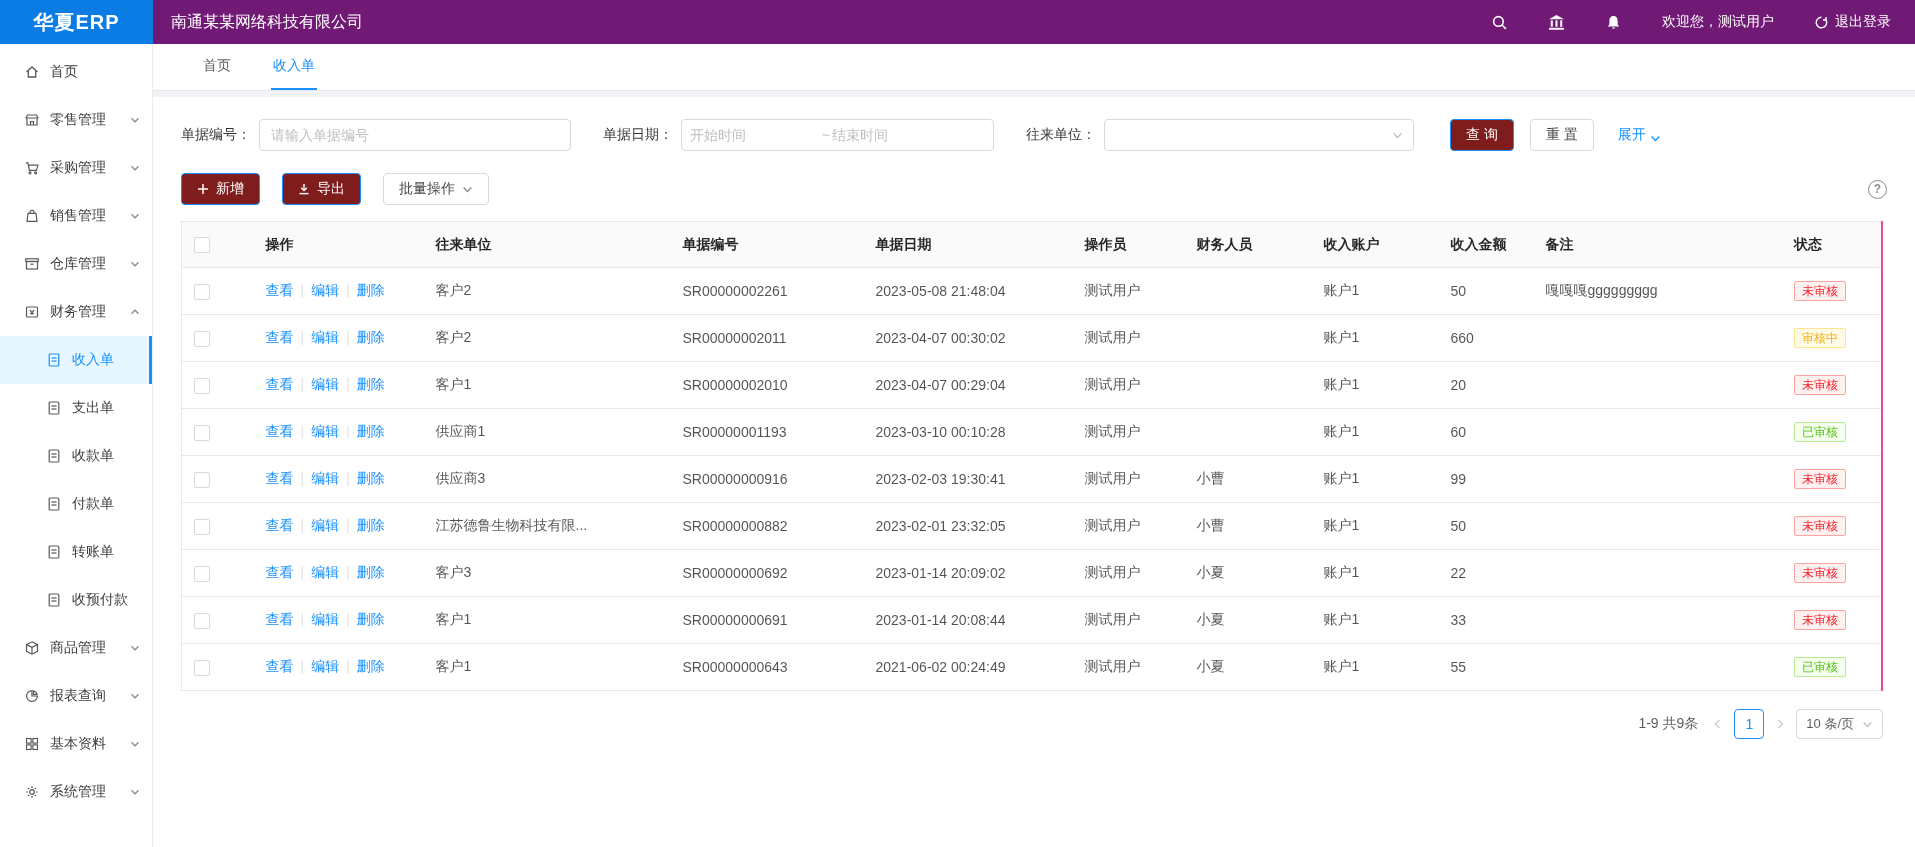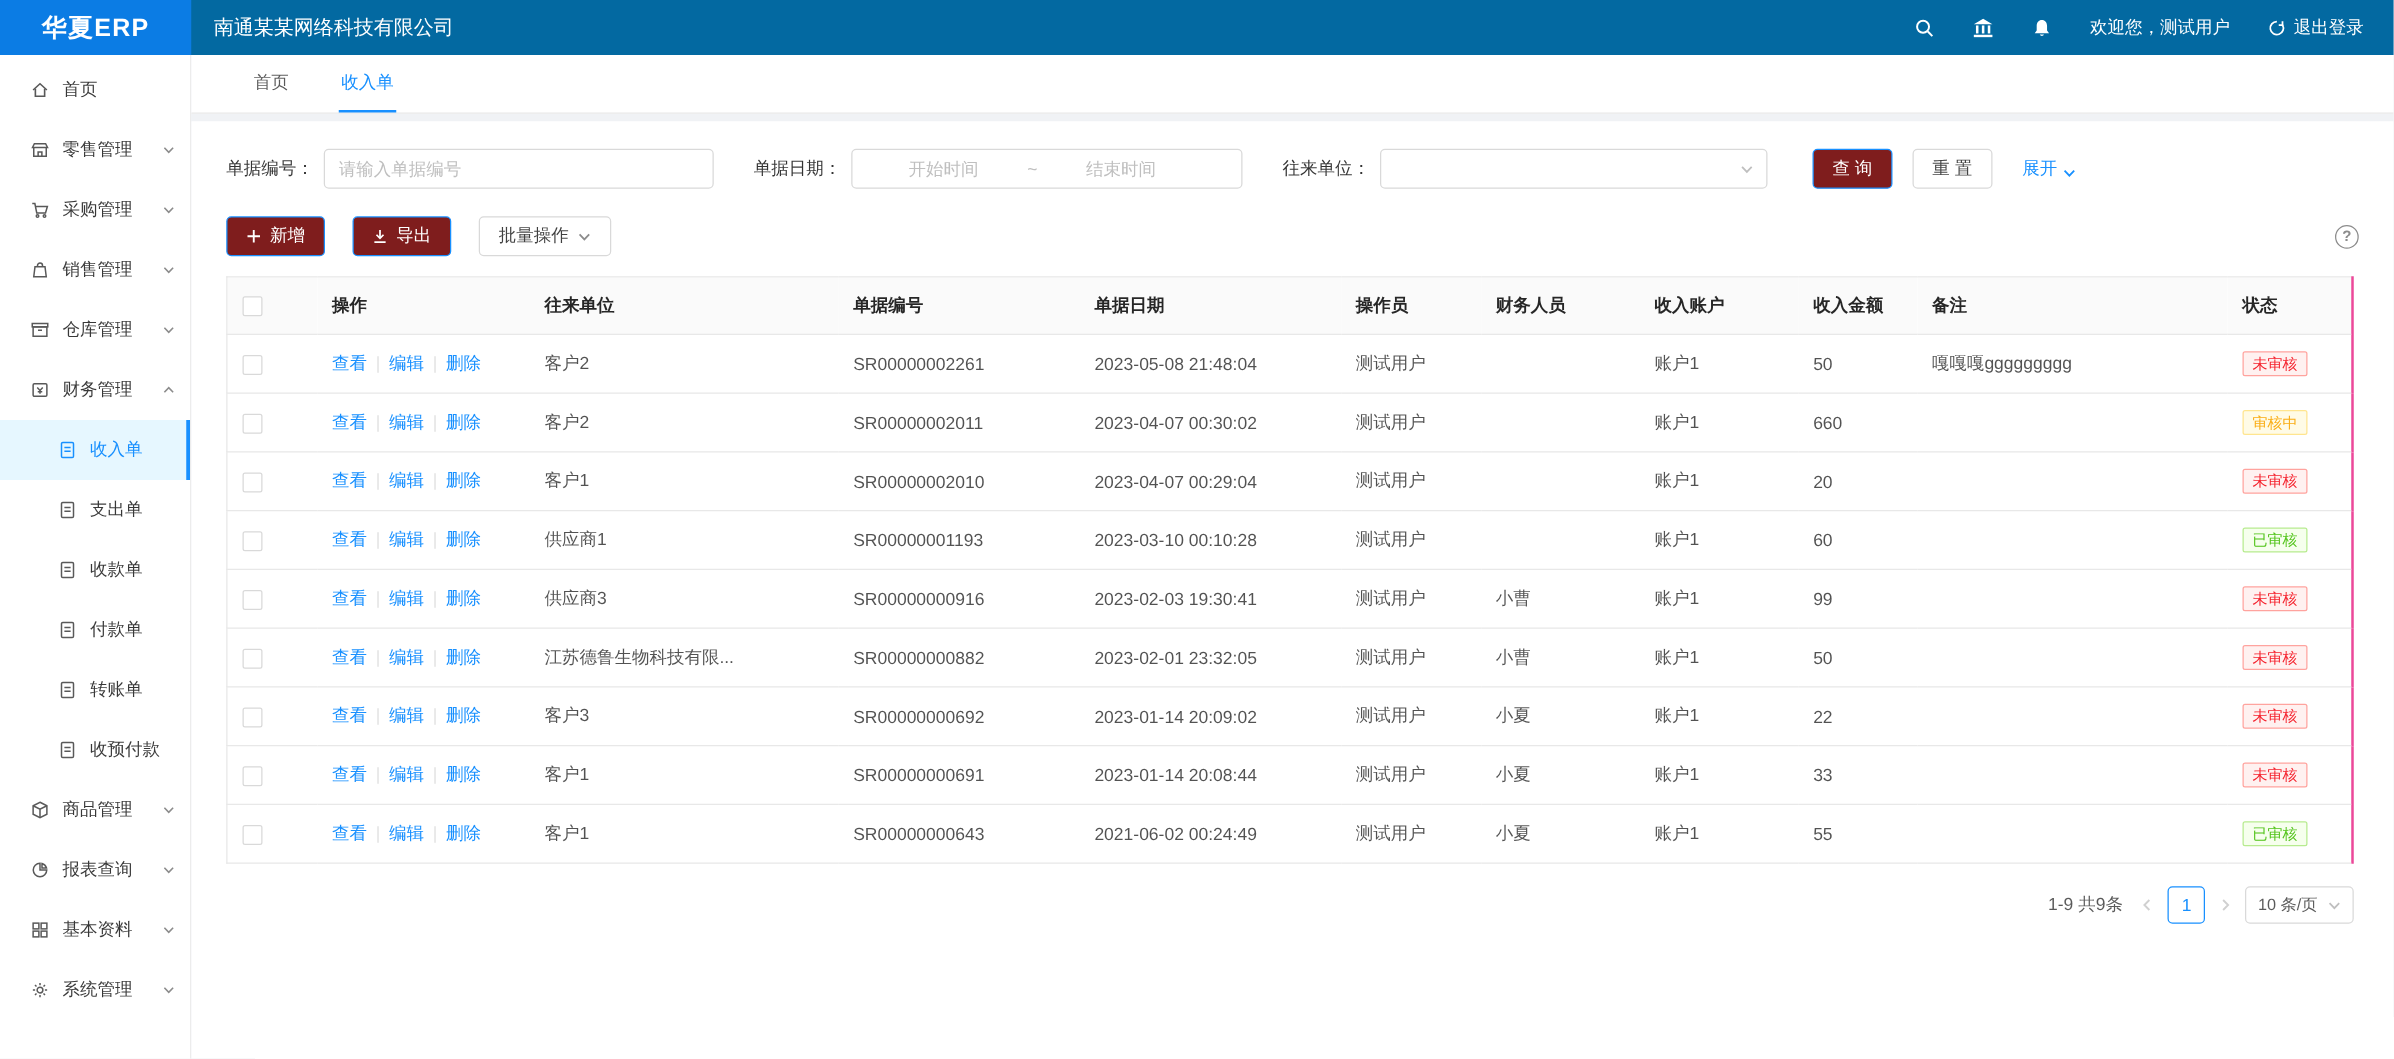--- a/index.html
+++ b/index.html
@@ -7,26 +7,26 @@
   body {
     font-family: "Liberation Sans", "DejaVu Sans", sans-serif;
     font-size: 14px;
     color: rgba(0,0,0,0.85);
     background: #f0f2f5;
   }
   a { text-decoration: none; cursor: pointer; }
   input { font-family: inherit; font-size: 14px; }
 
   
-  .topbar { height: 44px; display: flex; background: #0369a1; color: #fff; }
+  .topbar { height: 44px; display: flex; background: #701a75; color: #fff; }
   .logo-box { width: 153px; flex: none; background: #0b7ce4; display: flex; align-items: center; justify-content: center; }
   .logo-text { font-size: 20px; font-weight: 700; letter-spacing: 1px; }
   .topbar-main { flex: 1; display: flex; align-items: center; padding: 0 24px 0 18px; }
   .company-name { font-size: 16px; }
-  .topbar-right { margin-left: auto; display: flex; align-items: center; gap: 30px; }
+  .topbar-right { margin-left: auto; display: flex; align-items: center; gap: 40px; }
   .tb-icon { width: 17px; height: 17px; display: inline-flex; cursor: pointer; }
   .tb-icon svg { width: 100%; height: 100%; }
   .tb-text { font-size: 14px; }
   .logout-link { display: inline-flex; align-items: center; gap: 6px; color: #fff; }
 
   
   .body-wrap { display: flex; height: 803px; }
   .sidebar { width: 153px; flex: none; background: #fff; border-right: 1px solid #ececec; padding-top: 4px; }
   .main { flex: 1; display: flex; flex-direction: column; background: #f0f2f5; overflow: hidden; }
 
@@ -50,21 +50,21 @@
   
   .content { flex: 1; margin-top: 6px; background: #fff; padding: 22px 28px 0 28px; overflow: hidden; position: relative; }
 
   
   .filter-row { display: flex; align-items: center; margin-bottom: 22px; }
   .f-label { color: rgba(0,0,0,0.8); margin-right: 8px; white-space: nowrap; }
   .gap { margin-left: 32px; }
   .f-input { width: 312px; height: 32px; border: 1px solid #d9d9d9; border-radius: 4px; padding: 0 11px; color: rgba(0,0,0,0.75); }
   .f-input::placeholder, .dr-input::placeholder { color: #bfbfbf; }
   .date-range { width: 313px; height: 32px; border: 1px solid #d9d9d9; border-radius: 4px; display: flex; align-items: center; padding: 0 8px; cursor: pointer; }
-  .dr-input { border: none; width: 44%; text-align: center; color: rgba(0,0,0,0.75); background: transparent; }
+  .dr-input { border: none; width: 44%; color: rgba(0,0,0,0.75); background: transparent; }
   .tilde { color: #bfbfbf; padding: 0 2px; }
   .select-box { width: 310px; height: 32px; border: 1px solid #d9d9d9; border-radius: 4px; display: flex; align-items: center; justify-content: flex-end; padding: 0 10px; cursor: pointer; background: #fff; }
   .sel-chev { width: 11px; height: 11px; color: #bfbfbf; display: inline-flex; }
   .sel-chev svg { width: 100%; height: 100%; }
 
   .btn { height: 32px; border-radius: 4px; display: inline-flex; align-items: center; justify-content: center; padding: 0 15px; cursor: pointer; font-size: 14px; border: 1px solid transparent; white-space: nowrap; }
   .btn-primary { background: #7f1d1d; border-color: #1890ff; color: #fff; }
   .btn-default { background: #fff; border-color: #d9d9d9; color: rgba(0,0,0,0.75); }
   .btn-icon { width: 12px; height: 12px; margin-right: 7px; display: inline-flex; }
   .btn-icon svg { width: 100%; height: 100%; }

